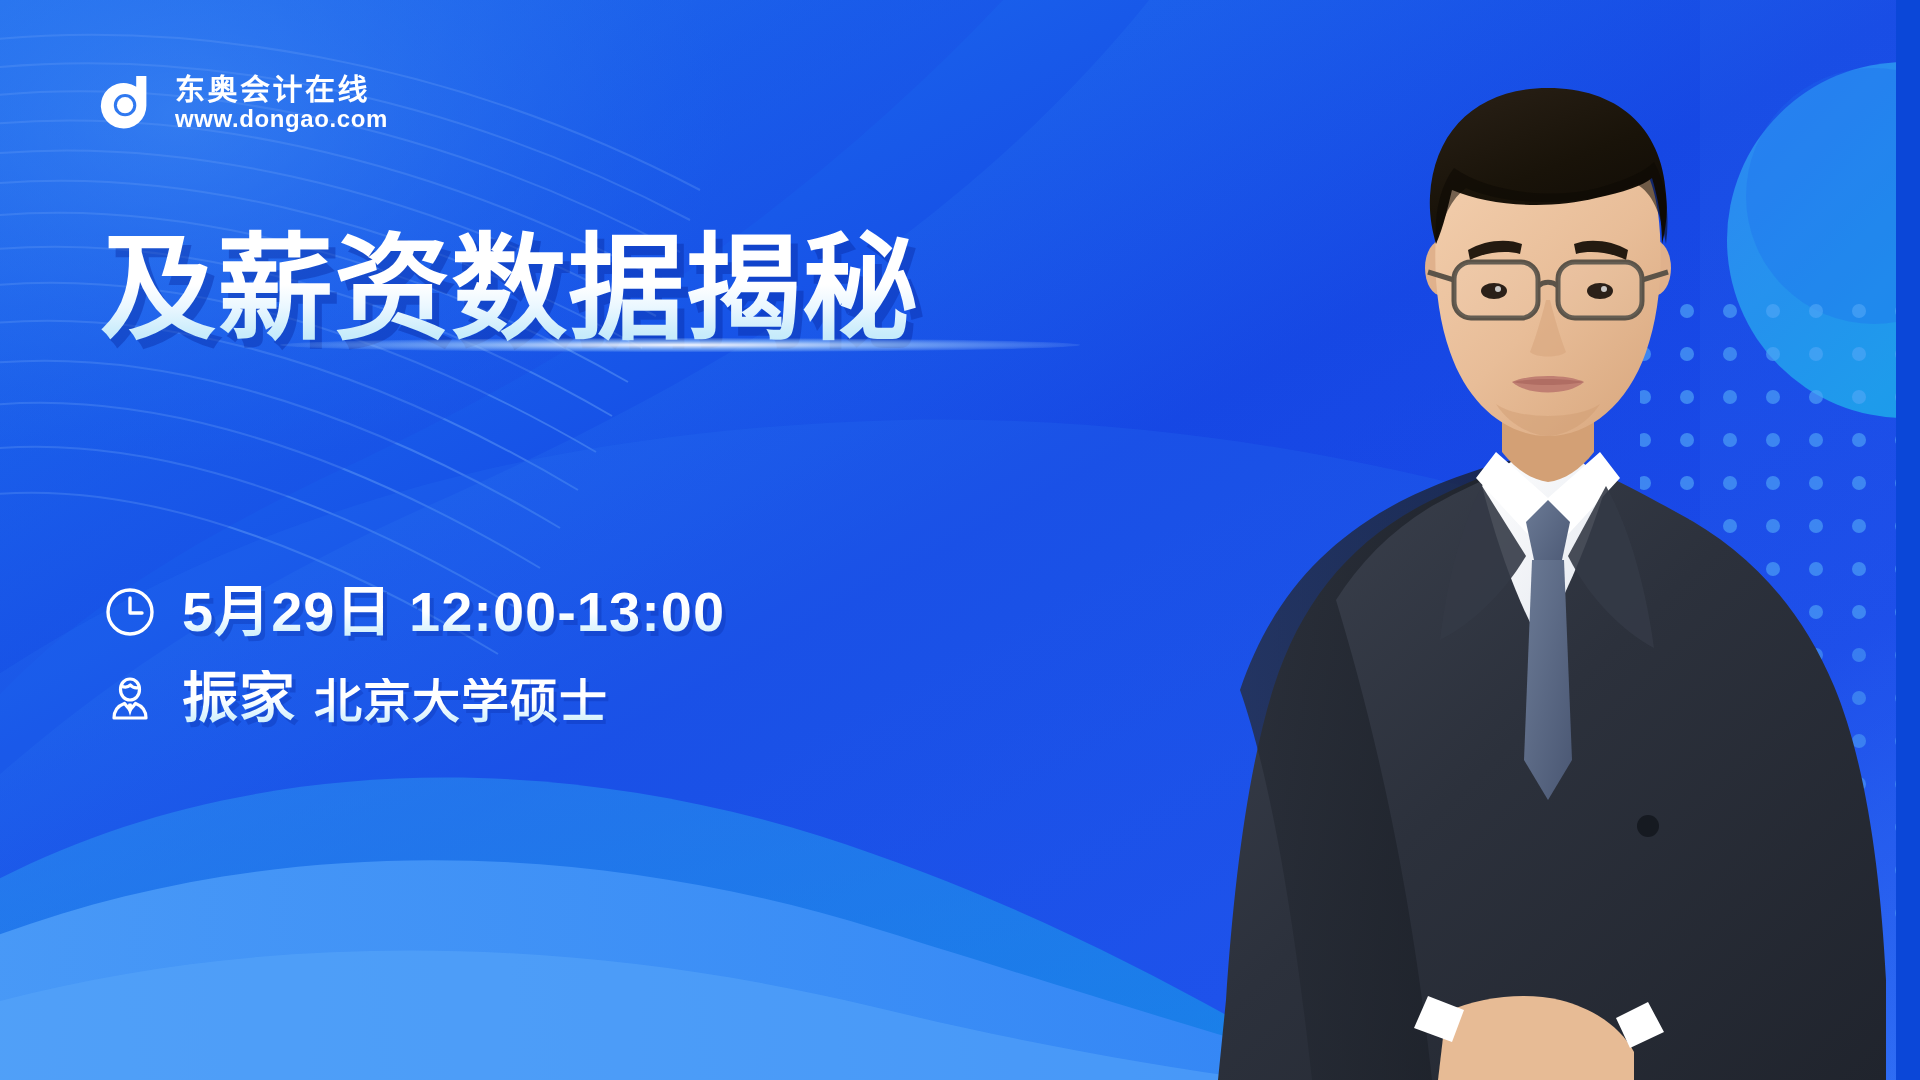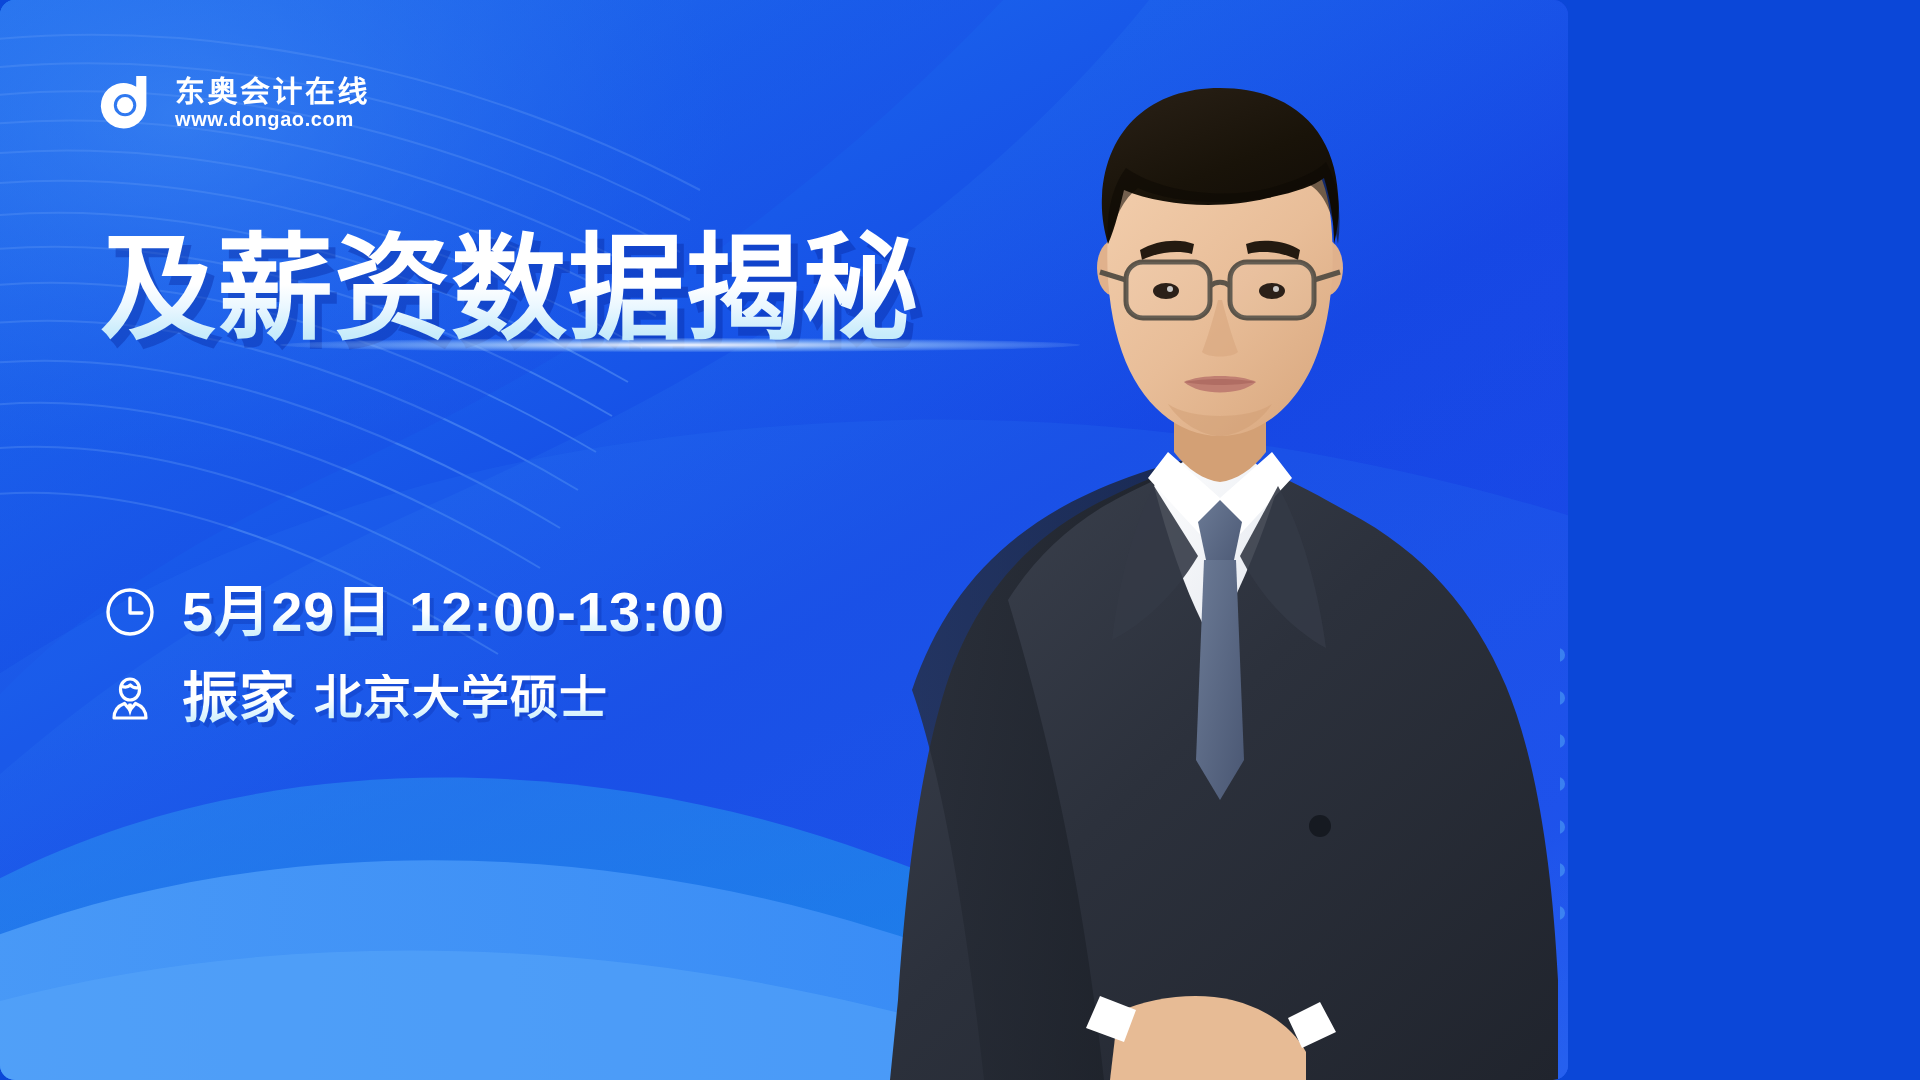--- a/index.html
+++ b/index.html
@@ -7,25 +7,24 @@
     margin: 0;
     padding: 0;
     background: #0b47d8;
   }
   body {
     font-family: "Liberation Sans", "DejaVu Sans", sans-serif;
   }
 
   .poster {
     position: relative;
-    width: 1568px;
+    width: 1896px;
     height: 1080px;
     overflow: hidden;
     background: linear-gradient(118deg, #1f7ef0 0%, #1463ea 16%, #1450e6 34%, #1340e2 55%, #1b46e6 72%, #2a62f2 100%);
-    border-radius: 15px;
   }
 
   
   .bg-layer { position: absolute; inset: 0; overflow: hidden; }
   .bg-layer svg { position: absolute; inset: 0; width: 1920px; height: 1080px; display: block; }
 
   
   .logo {
     position: absolute;
     left: 96px;
@@ -39,21 +38,21 @@
   .logo-text { display: flex; flex-direction: column; gap: 2px; }
   .logo-cn {
     font-size: 30px;
     font-weight: 700;
     color: #ffffff;
     letter-spacing: 2.5px;
     line-height: 1;
     white-space: nowrap;
   }
   .logo-url {
-    font-size: 20px;
+    font-size: 24px;
     font-weight: 700;
     color: #ffffff;
     letter-spacing: 0.6px;
     line-height: 1;
     white-space: nowrap;
   }
 
   
   .headline {
     position: absolute;
@@ -121,21 +120,21 @@
     background-clip: text;
     color: transparent;
     -webkit-text-fill-color: transparent;
     filter: drop-shadow(4px 5px 0 rgba(8, 40, 160, 0.30));
   }
   .meta-text.sub {
     font-size: 48px;
     margin-left: 18px;
     filter: drop-shadow(3px 4px 0 rgba(8, 40, 160, 0.28));
   }
-  .speaker-wrap { display: flex; align-items: center; }
+  .speaker-wrap { display: flex; align-items: flex-end; }
 
   
   .presenter {
     position: absolute;
     right: 0;
     bottom: 0;
     width: 700px;
     height: 1080px;
     z-index: 5;
     pointer-events: none;

